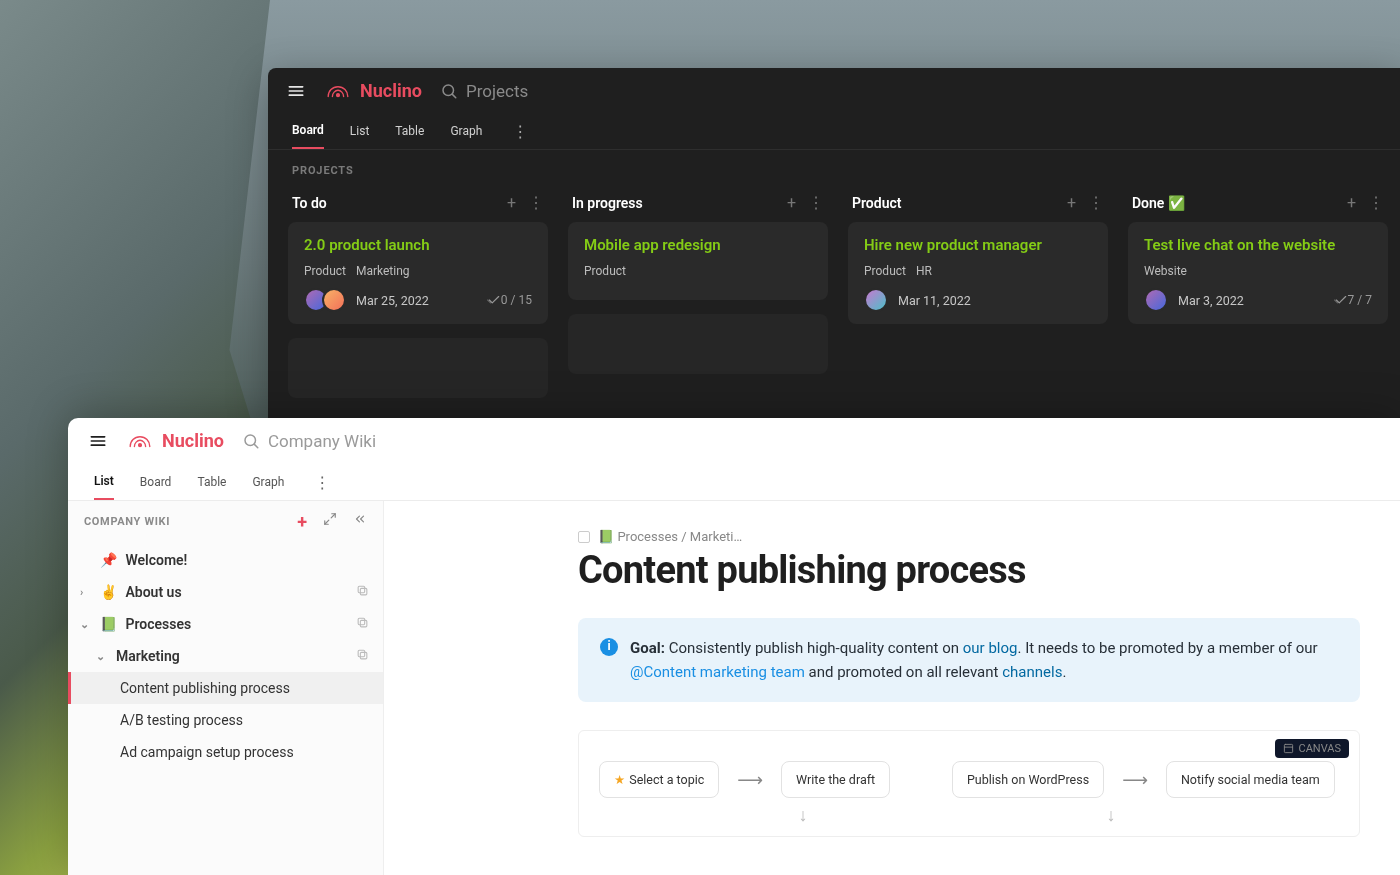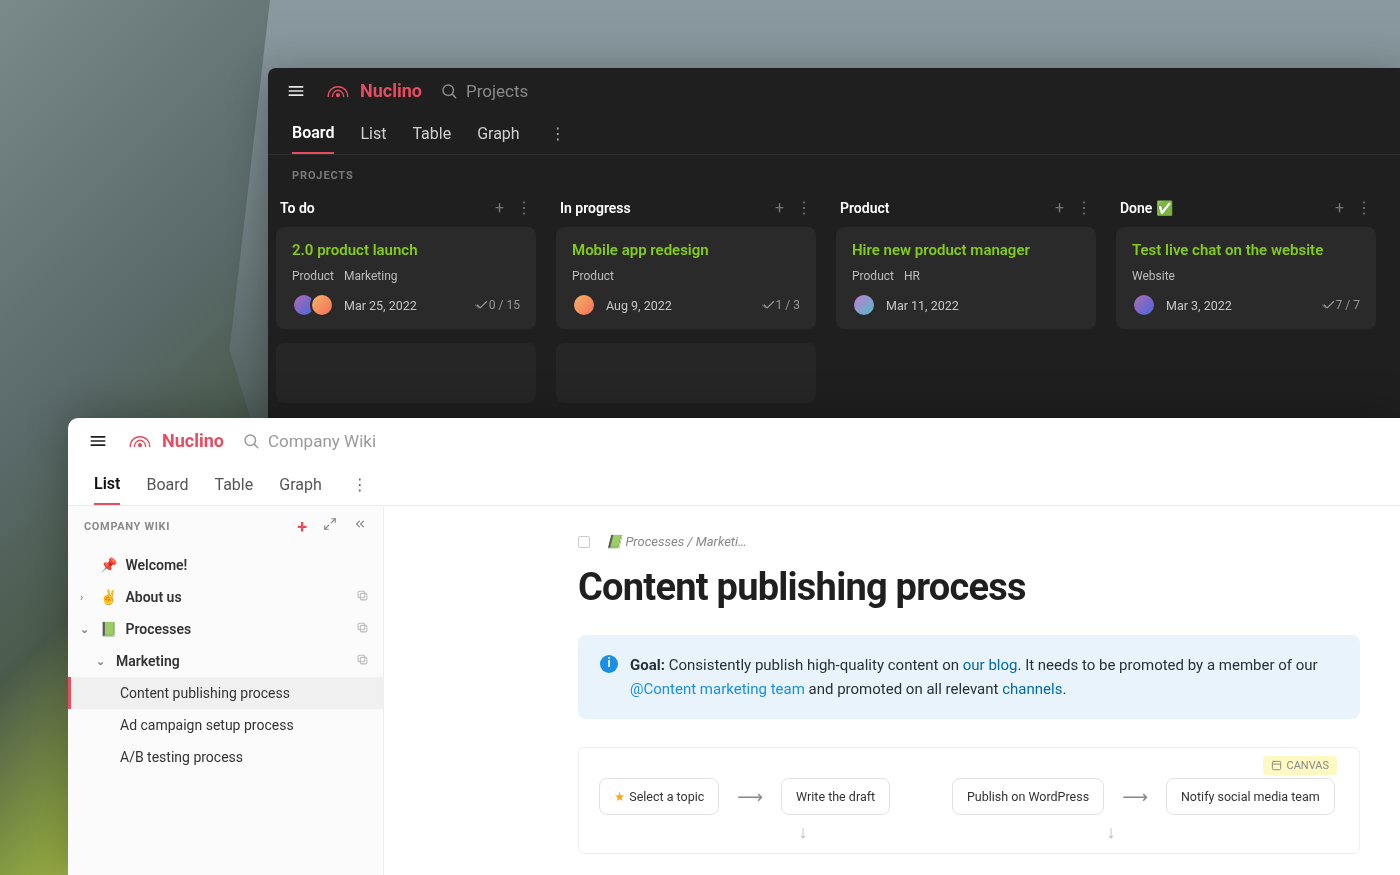--- a/index.html
+++ b/index.html
@@ -21,25 +21,25 @@
     position:absolute; left:268px; top:68px; right:0; height:350px;
     background:#1f1f1f; color:#e6e6e6; border-radius:8px 0 0 0; overflow:hidden;
     box-shadow:0 10px 40px rgba(0,0,0,0.3);
   }
   .win-dark .topbar { display:flex; align-items:center; gap:18px; padding:12px 18px; }
   .hamburger svg, .search-ico svg { display:block; }
   .brand { display:flex; align-items:flex-end; gap:8px; color:#e84c60; font-weight:700; font-size:18px; }
   .brand-logo { width:28px; height:20px; }
   .searchwrap { display:flex; align-items:center; gap:8px; color:#8a8a8a; font-size:17px; }
   .tabs { display:flex; align-items:center; gap:26px; padding:0 24px; border-bottom:1px solid #2e2e2e; }
-  .tab { font-size:16px; padding:10px 0; cursor:pointer; color:#d0d0d0; }
+  .tab { font-size:12px; padding:10px 0; cursor:pointer; color:#d0d0d0; }
   .win-dark .tab.active { border-bottom:2px solid #e84c60; font-weight:600; color:#fff; }
   .dots { color:#aaa; padding:0 4px; }
   .board-label { font-size:11px; letter-spacing:0.08em; color:#7a7a7a; padding:14px 24px 10px; font-weight:700; }
-  .columns { display:flex; gap:20px; padding:0 8px; }
+  .columns { display:flex; gap:20px; padding:0 20px; }
   .col { flex:0 0 260px; }
   .col-head { display:flex; align-items:center; justify-content:space-between; padding:6px 4px 10px; }
   .col-title { font-size:14px; font-weight:600; color:#fff; }
   .col-actions { display:flex; gap:12px; color:#777; font-size:16px; }
   .card {
     background:#2a2a2a; border-radius:8px; padding:14px 16px 12px; margin-bottom:14px;
   }
   .card-title { font-size:15px; font-weight:600; color:#84cc16; margin-bottom:10px; }
   .card-tags { display:flex; gap:10px; font-size:12px; color:#bdbdbd; margin-bottom:10px; }
   .card-foot { display:flex; align-items:center; justify-content:space-between; }
@@ -78,34 +78,34 @@
   .tree-row { display:flex; align-items:center; gap:8px; padding:8px 14px 8px 12px; cursor:pointer; color:#333; }
   .tree-row .chev { width:12px; color:#888; font-size:11px; }
   .tree-row.bold { font-weight:600; }
   .tree-row .sq { margin-left:auto; color:#bbb; }
   .tree-row.selected { background:#f0f0f0; box-shadow:inset 3px 0 0 #e84c60; }
   .tree-row.child1 { padding-left:28px; }
   .tree-row.child2 { padding-left:52px; font-weight:400; }
   .tree-row .pin { color:#555; }
 
   .content { flex:1; padding:28px 40px 0 64px; overflow:hidden; }
-  .crumb { display:flex; align-items:center; gap:16px; color:#888; font-size:13px; margin-bottom:16px; margin-left:130px;font-style:italic; }
+  .crumb { display:flex; align-items:center; gap:8px; color:#888; font-size:13px; margin-bottom:4px; margin-left:130px; }
   .crumb .box { width:12px; height:12px; border:1.5px solid #ccc; border-radius:2px; }
   .h1 { font-size:38px; font-weight:700; letter-spacing:-0.02em; margin-bottom:26px; margin-left:130px; color:#1f1f1f; }
   .callout {
     margin-left:130px; background:#e8f3fb; border-radius:8px; padding:18px 22px;
     color:#283038; font-size:15px; line-height:1.6; display:flex; gap:12px;
   }
   .callout .info { width:18px; height:18px; border-radius:50%; background:#1a8fe3; color:#fff; font-size:12px; font-weight:700; display:flex; align-items:center; justify-content:center; flex-shrink:0; margin-top:2px; }
   .callout b { font-weight:700; }
   .callout a { color:#0369a1; text-decoration:none; }
   .callout .mention { color:#1a8fe3; }
 
   .canvas-wrap { margin-left:130px; margin-top:28px; position:relative; border:1px solid #eee; border-radius:6px; padding:30px 20px 10px; }
-  .canvas-tag { position:absolute; right:22px; top:8px; font-size:11px; color:#888; background:#fef9c3; padding:3px 8px; border-radius:4px; display:flex; gap:5px; align-items:center; }
+  .canvas-tag { position:absolute; right:10px; top:8px; font-size:11px; color:#888; background:#0f172a; padding:3px 8px; border-radius:4px; display:flex; gap:5px; align-items:center; }
   .flow { display:flex; align-items:center; gap:18px; }
   .node { border:1px solid #e2e2e2; border-radius:8px; padding:10px 14px; font-size:12.5px; color:#333; background:#fff; text-align:center; min-width:100px; }
   .node .star { color:#f5a623; margin-right:4px; }
   .arrow { color:#888; font-size:18px; }
   .down-arrows { display:flex; gap:18px; margin-top:6px; }
   .down-arrows .spacer { min-width:100px; }
   .down { color:#bbb; font-size:18px; text-align:center; min-width:100px; padding:0 14px; }
 
   
   svg { fill:none; stroke:currentColor; stroke-width:2; stroke-linecap:round; stroke-linejoin:round; }
@@ -193,35 +193,20 @@
         <span class="col-actions">
           <span>+</span>
           <span>⋮</span>
         </span>
       </div>
       <div class="card">
         <div class="card-title">Mobile app redesign</div>
         <div class="card-tags">
           <span>Product</span>
         </div>
-        <div class="card-foot">
-          <div class="card-meta">
-            <span class="avatars">
-              <span class="avatar a2"></span>
-            </span>
-            <span>Aug 9, 2022</span>
-          </div>
-          <div class="checks">
-            <svg width="14" height="14" viewBox="0 0 24 24">
-                <polyline points="4 12 9 17 20 6"></polyline>
-                <polyline points="1 12 6 17" opacity="0.5"></polyline>
-              </svg>
-            <span>1 / 3</span>
-          </div>
-        </div>
       </div>
       <div class="card ghost"></div>
     </div>
 
     <div class="col">
       <div class="col-head">
         <span class="col-title">Product</span>
         <span class="col-actions">
           <span>+</span>
           <span>⋮</span>
@@ -368,24 +353,24 @@
             <svg width="13" height="13" viewBox="0 0 24 24" stroke="#bbb">
                 <rect x="8" y="8" width="12" height="12" rx="2"></rect>
                 <rect x="4" y="4" width="12" height="12" rx="2"></rect>
               </svg>
           </span>
         </div>
         <div class="tree-row child2 selected">
           <span>Content publishing process</span>
         </div>
         <div class="tree-row child2">
+          <span>A/B testing process</span>
+        </div>
+        <div class="tree-row child2">
           <span>Ad campaign setup process</span>
-        </div>
-        <div class="tree-row child2">
-          <span>A/B testing process</span>
         </div>
       </div>
     </div>
 
     <div class="content">
       <div class="crumb">
         <span class="box"></span>
         <span>📗 Processes / Marketi…</span>
       </div>
       <h1 class="h1">Content publishing process</h1>

